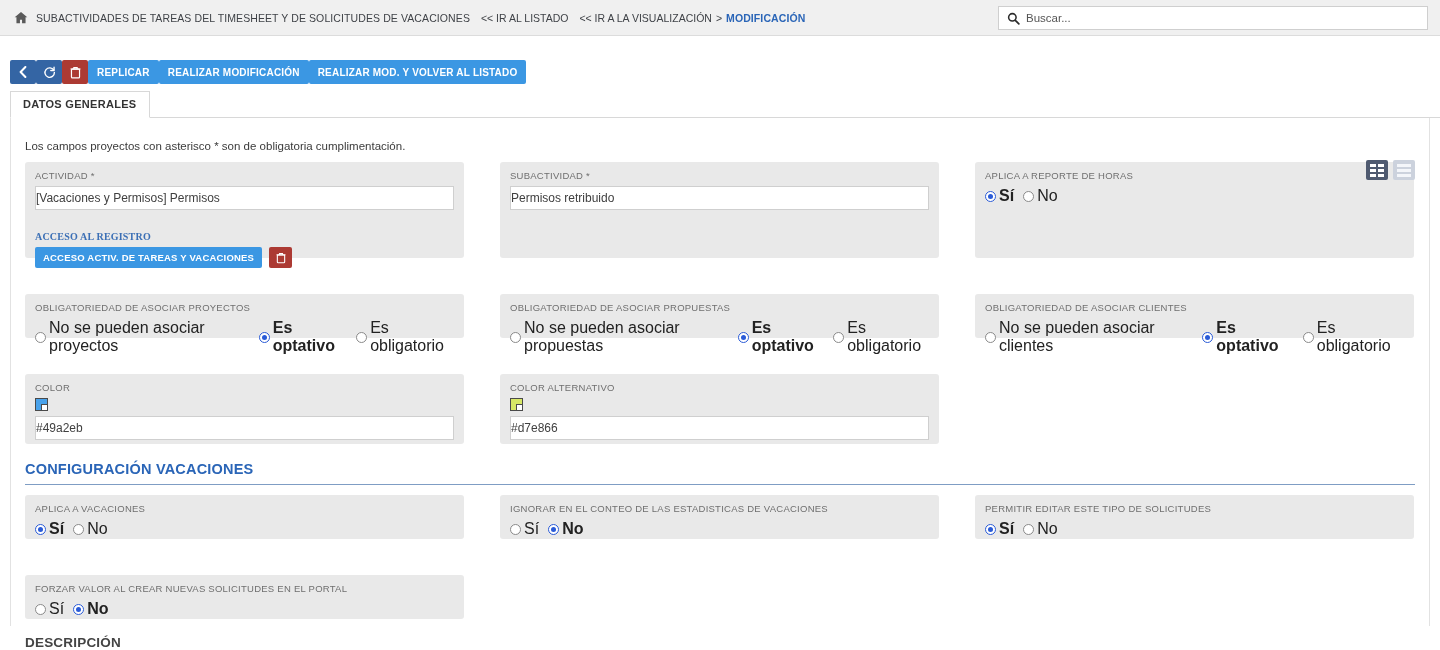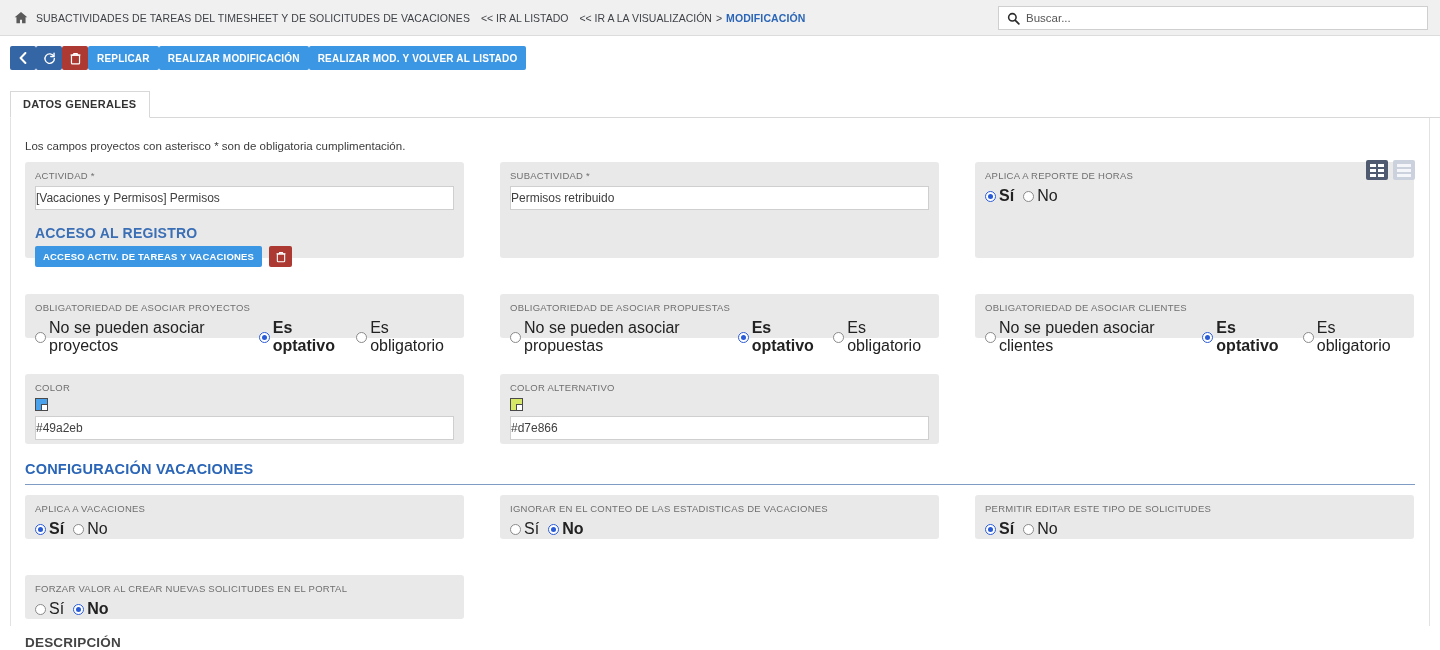--- a/index.html
+++ b/index.html
@@ -46,21 +46,21 @@
   .search-input {
     border: 0; outline: 0; background: transparent;
     font-family: "Liberation Sans", sans-serif;
     font-size: 11.5px; color: #333; width: 100%;
     padding: 0;
   }
   .search-input::placeholder { color: #555; }
 
   
   .toolbar {
-    display: flex; align-items: flex-start;
+    display: flex; align-items: flex-end;
     gap: 0;
     padding: 10px 0 0 10px;
     height: 48px;
   }
   .tb-btn {
     height: 24px;
     border: 0; cursor: pointer;
     color: #fff;
     font-family: "Liberation Sans", sans-serif;
     font-size: 10px; font-weight: bold;
@@ -152,24 +152,25 @@
   .ftext {
     width: 100%; height: 24px;
     border: 1px solid #cfcfcf; background: #fff;
     font-family: "Liberation Sans", sans-serif;
     font-size: 12px; color: #404040;
     padding: 0 0;
     outline: none;
   }
   .sublink {
     display: block;
-    font-size: 14px; font-weight: bold; letter-spacing: .2px;
+    font-size: 10px; font-weight: bold; letter-spacing: .2px;
     color: #3b6fb5;
-    margin: 15px 0 5px 0;
+    margin: 21px 0 5px 0;
     cursor: pointer;
+    font-family: Liberation Serif, serif;
   }
   .accessrow { display: flex; align-items: center; gap: 7px; }
   .accessbtn {
     background: #3b97e3; color: #fff; border: 0;
     font-family: "Liberation Sans", sans-serif;
     font-size: 9.5px; font-weight: bold; letter-spacing: .2px;
     height: 21px; padding: 0 8px; border-radius: 2px; cursor: pointer;
   }
   .delmini {
     background: #ac3a33; border: 0; border-radius: 2px;

